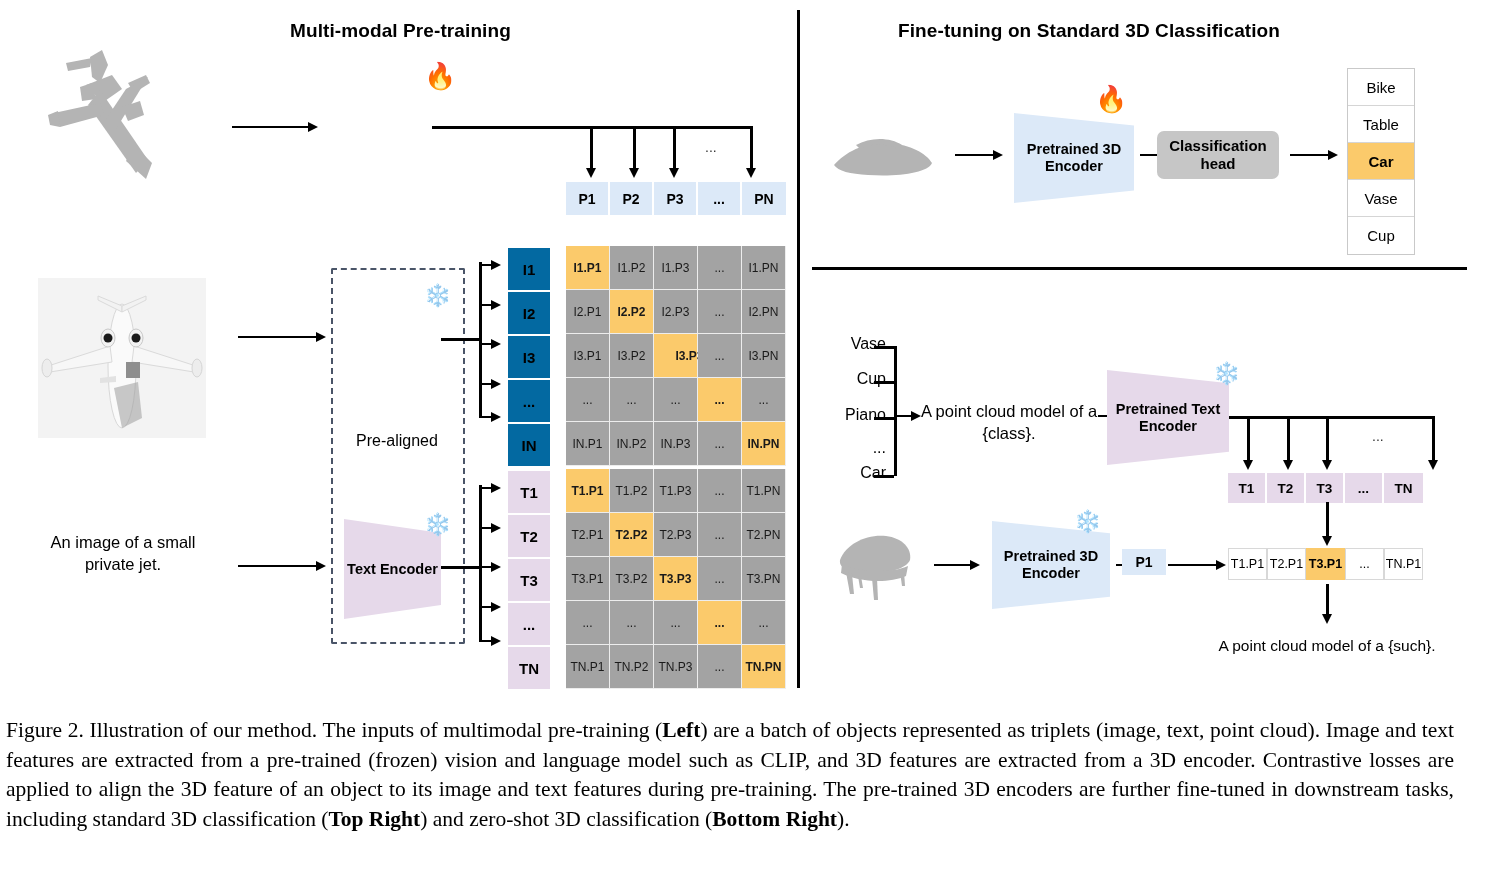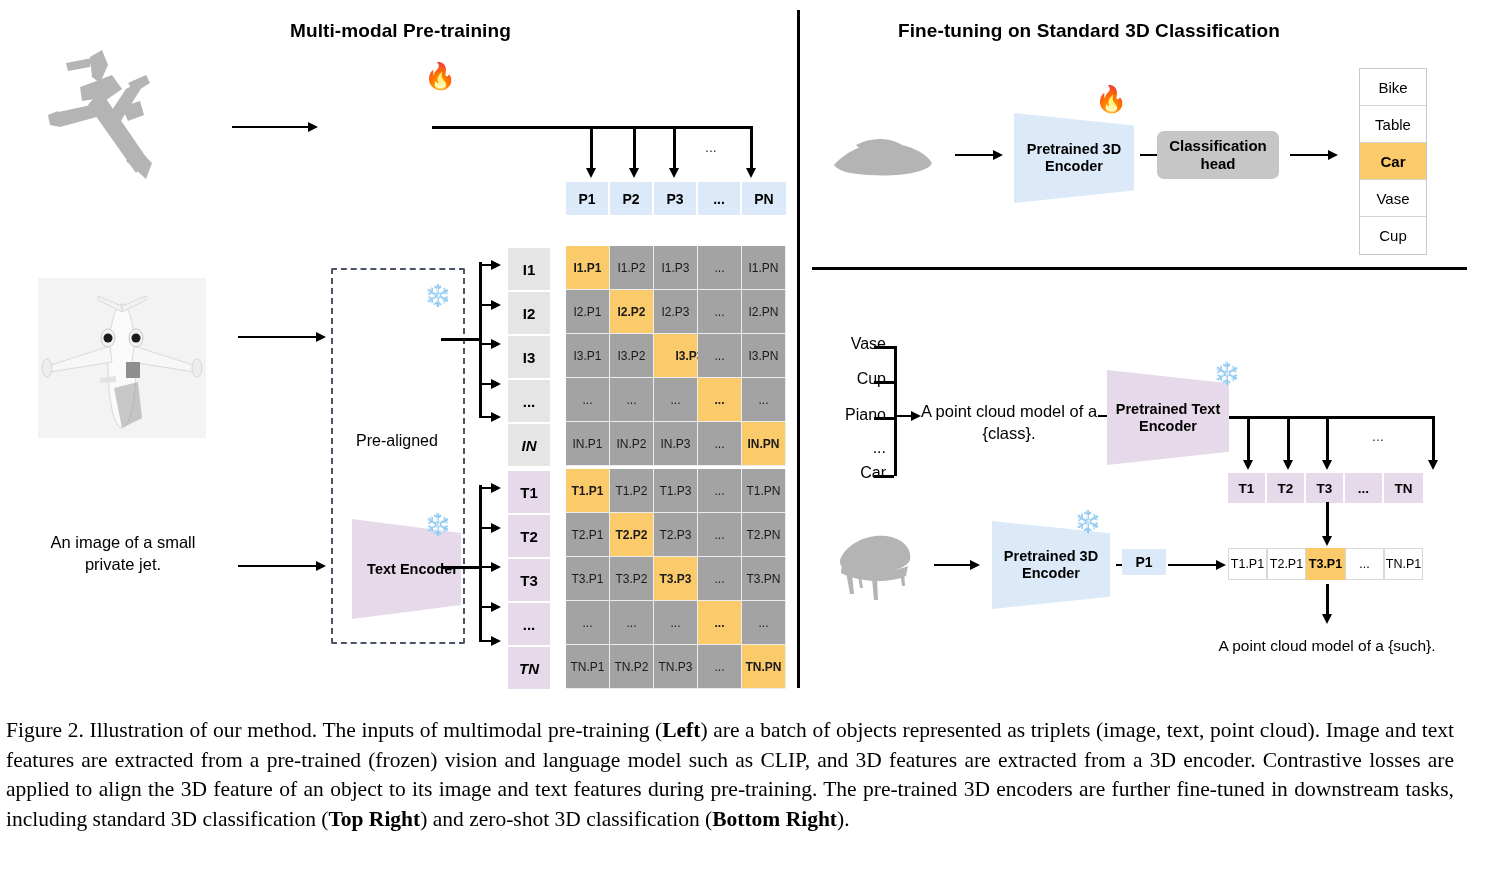--- a/index.html
+++ b/index.html
@@ -28,22 +28,22 @@
   .cellrow{display:flex;}
   .cell{display:flex;align-items:center;justify-content:center;
         font-size:12.5px;box-sizing:border-box;}
   .pcell{background:#DCE9F8;font-weight:bold;font-size:14px;
          border-right:2px solid #fff;}
   .pcell:last-child{border-right:none;}
 
   .labcol{display:flex;flex-direction:column;}
   .labcell{display:flex;align-items:center;justify-content:center;
            font-weight:bold;font-size:15px;border-bottom:2px solid #fff;}
-  .labcell:last-child{border-bottom:none;font-style:italic;}
-  .lab-green{background:#e5e5e5;}
+  .labcell:last-child{border-bottom:none;}
+  .lab-green{background:#0369a1;}
   .lab-purple{background:#E6D9EA;}
 
   .matrix{display:flex;flex-direction:column;background:#EDEDED;}
   .mrow{display:flex;}
   .mcell{display:flex;align-items:center;justify-content:center;
          background:#a3a3a3;font-size:12px;color:#1a1a1a;
          margin:0 1px 1px 0;box-sizing:border-box;}
   .mcell.hl{background:#FBCA6B;font-weight:bold;}
 
   
@@ -129,21 +129,21 @@
       <div class="cell pcell" style="width: 44px; height: 33px;">P3</div>
       <div class="cell pcell" style="width: 44px; height: 33px;">...</div>
       <div class="cell pcell" style="width: 44px; height: 33px;">PN</div>
     </div>
 
   <div class="abs dashbox" style="left:331px;top:268px;width:130px;height:372px;"></div>
   <div class="abs" style="left:343px;top:432px;font-size:16px;width:108px;text-align:center;">Pre-aligned</div>
 
   <div class="abs snow" style="left:424px;top:285px;">❄️</div>
 
-  <div class="abs trap trap-purple clip-trap" style="left:352px;top:519px;width:97px;height:100px;padding-left:12px;">
+  <div class="abs trap trap-purple clip-trap" style="left:344px;top:519px;width:97px;height:100px;">
     <span style="font-size:14.5px;">Text Encoder</span>
   </div>
   <div class="abs snow" style="left:424px;top:514px;">❄️</div>
 
   <div class="abs" style="left:238px;top:332px;">
     <div style="display:flex;align-items:center;">
       <div class="hline" style="width:78px;"></div>
         <div class="arrowhead-r"></div>
     </div>
   </div>
@@ -350,21 +350,21 @@
     <span>Classification head</span>
   </div>
 
   <div class="abs" style="left:1290px;top:150px;">
     <div style="display:flex;align-items:center;">
       <div class="hline" style="width:38px;"></div>
         <div class="arrowhead-r"></div>
     </div>
   </div>
 
-  <div class="abs cls-list" id="class-list" style="left:1347px;top:68px;width:66px;margin-left:12px;">
+  <div class="abs cls-list" id="class-list" style="left:1347px;top:68px;width:66px;">
       <div class="cls-item" style="height: 37px;">Bike</div>
       <div class="cls-item" style="height: 37px;">Table</div>
       <div class="cls-item sel" style="height: 37px;">Car</div>
       <div class="cls-item" style="height: 37px;">Vase</div>
       <div class="cls-item" style="height: 37px;">Cup</div>
     </div>
 
 
   <div class="abs" id="zs-classes" style="left: 828px; top: 335px; width: 58px; position: absolute; height: 150px;">
       <div style="position: absolute; left: 0px; top: 0px; width: 58px; text-align: right; font-size: 16px;">Vase</div>

